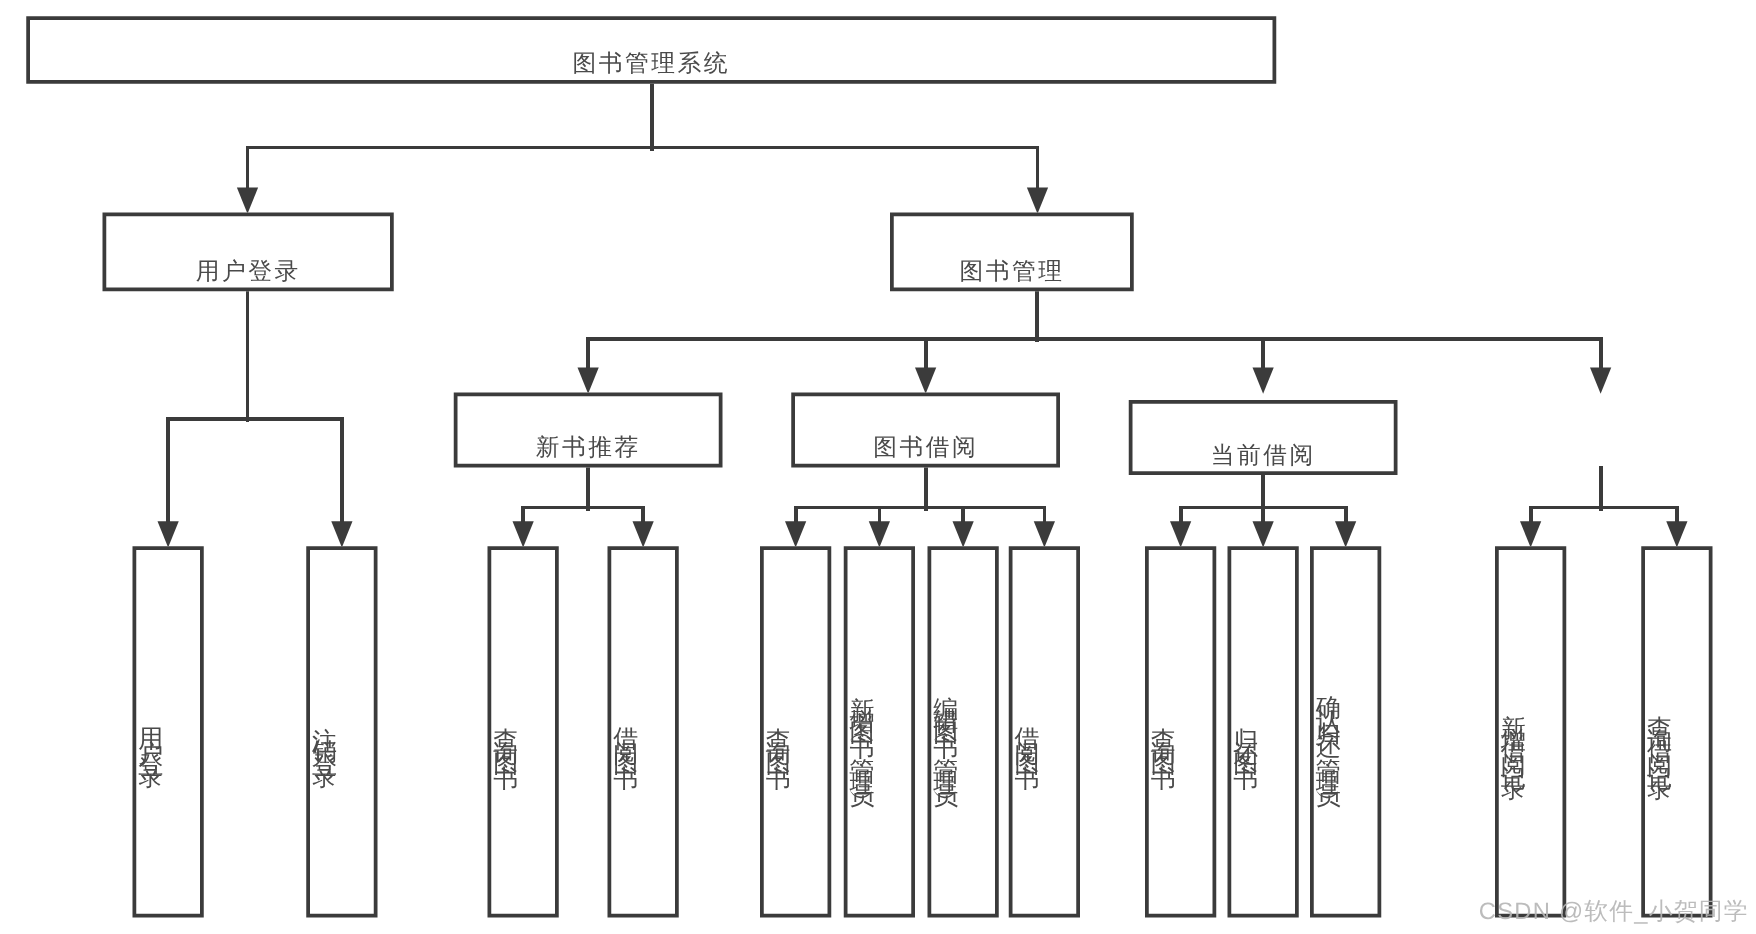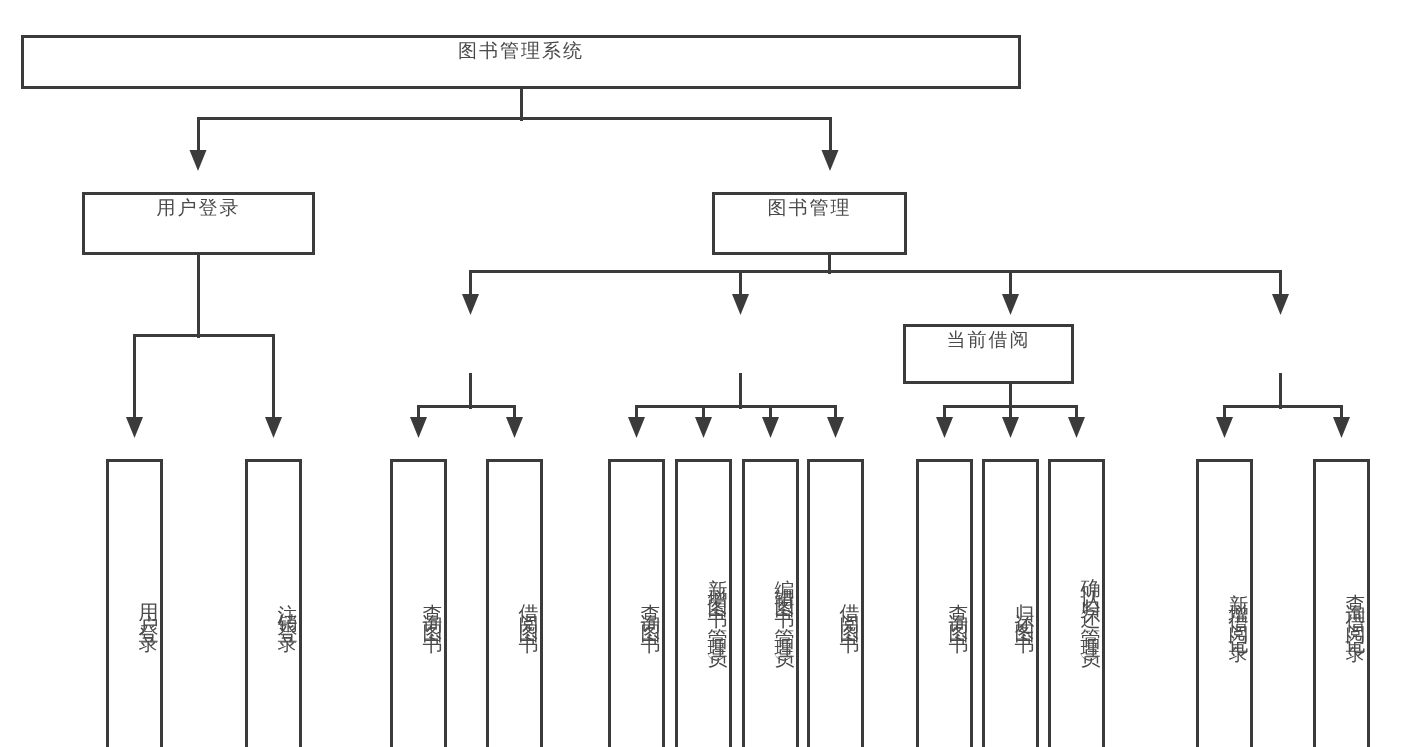--- a/index.html
+++ b/index.html
@@ -8,23 +8,22 @@
     font-family:"Liberation Sans","DejaVu Sans",sans-serif;overflow:hidden;
   }
   .connector{position:absolute;left:0;top:0;z-index:1;}
   .connector line{
     stroke:var(--line,#3b3b3b);stroke-width:3;stroke-linecap:square;shape-rendering:crispEdges;
   }
   .connector polygon{fill:var(--line,#3b3b3b);}
   .node{
     position:absolute;box-sizing:border-box;z-index:2;
     border:3px solid var(--box-border,#3b3b3b);background:#fff;
-    display:flex;align-items:flex-start;justify-content:center;
+    display:flex;align-items:flex-end;justify-content:center;
     color:var(--text,#4a4a4a);
-    margin-top:22px;
   }
   .node.h{font-size:19px;letter-spacing:2px;}
   .node.v{
     width:57px;height:297px;top:437px;
     writing-mode:vertical-rl;text-orientation:upright;
     font-size:20px;letter-spacing:10px;line-height:1.1;
   }
   .lbl{white-space:nowrap;}
   .watermark{
     position:absolute;left:1183px;top:716px;z-index:5;
@@ -103,21 +102,27 @@
     <span class="lbl">图书管理系统</span>
   </div>
 
   <div class="node h" style="left:82px;top:170px;width:233px;height:63px">
     <span class="lbl">用户登录</span>
   </div>
   <div class="node h" style="left:712px;top:170px;width:195px;height:63px">
     <span class="lbl">图书管理</span>
   </div>
 
-  <div class="node h" style="left:903px;top:302px;width:171px;height:60px">
+  <div class="node h" style="left:363px;top:314px;width:215px;height:60px">
+    <span class="lbl">新书推荐</span>
+  </div>
+  <div class="node h" style="left:633px;top:314px;width:215px;height:60px">
+    <span class="lbl">图书借阅</span>
+  </div>
+  <div class="node h" style="left:903px;top:320px;width:215px;height:60px">
     <span class="lbl">当前借阅</span>
   </div>
 
   <div class="node v" style="left:106px">
     <span>用户登录</span>
   </div>
   <div class="node v" style="left:245px">
     <span>注销登录</span>
   </div>
 
@@ -151,14 +156,15 @@
     <span>确认归还（管理员）</span>
   </div>
 
   <div class="node v" style="left:1196px">
     <span>新增借阅记录</span>
   </div>
   <div class="node v" style="left:1313px">
     <span>查询借阅记录</span>
   </div>
 
+  <div class="watermark">CSDN @软件_小贺同学</div>
 
 </div>
 
 </body></html>

